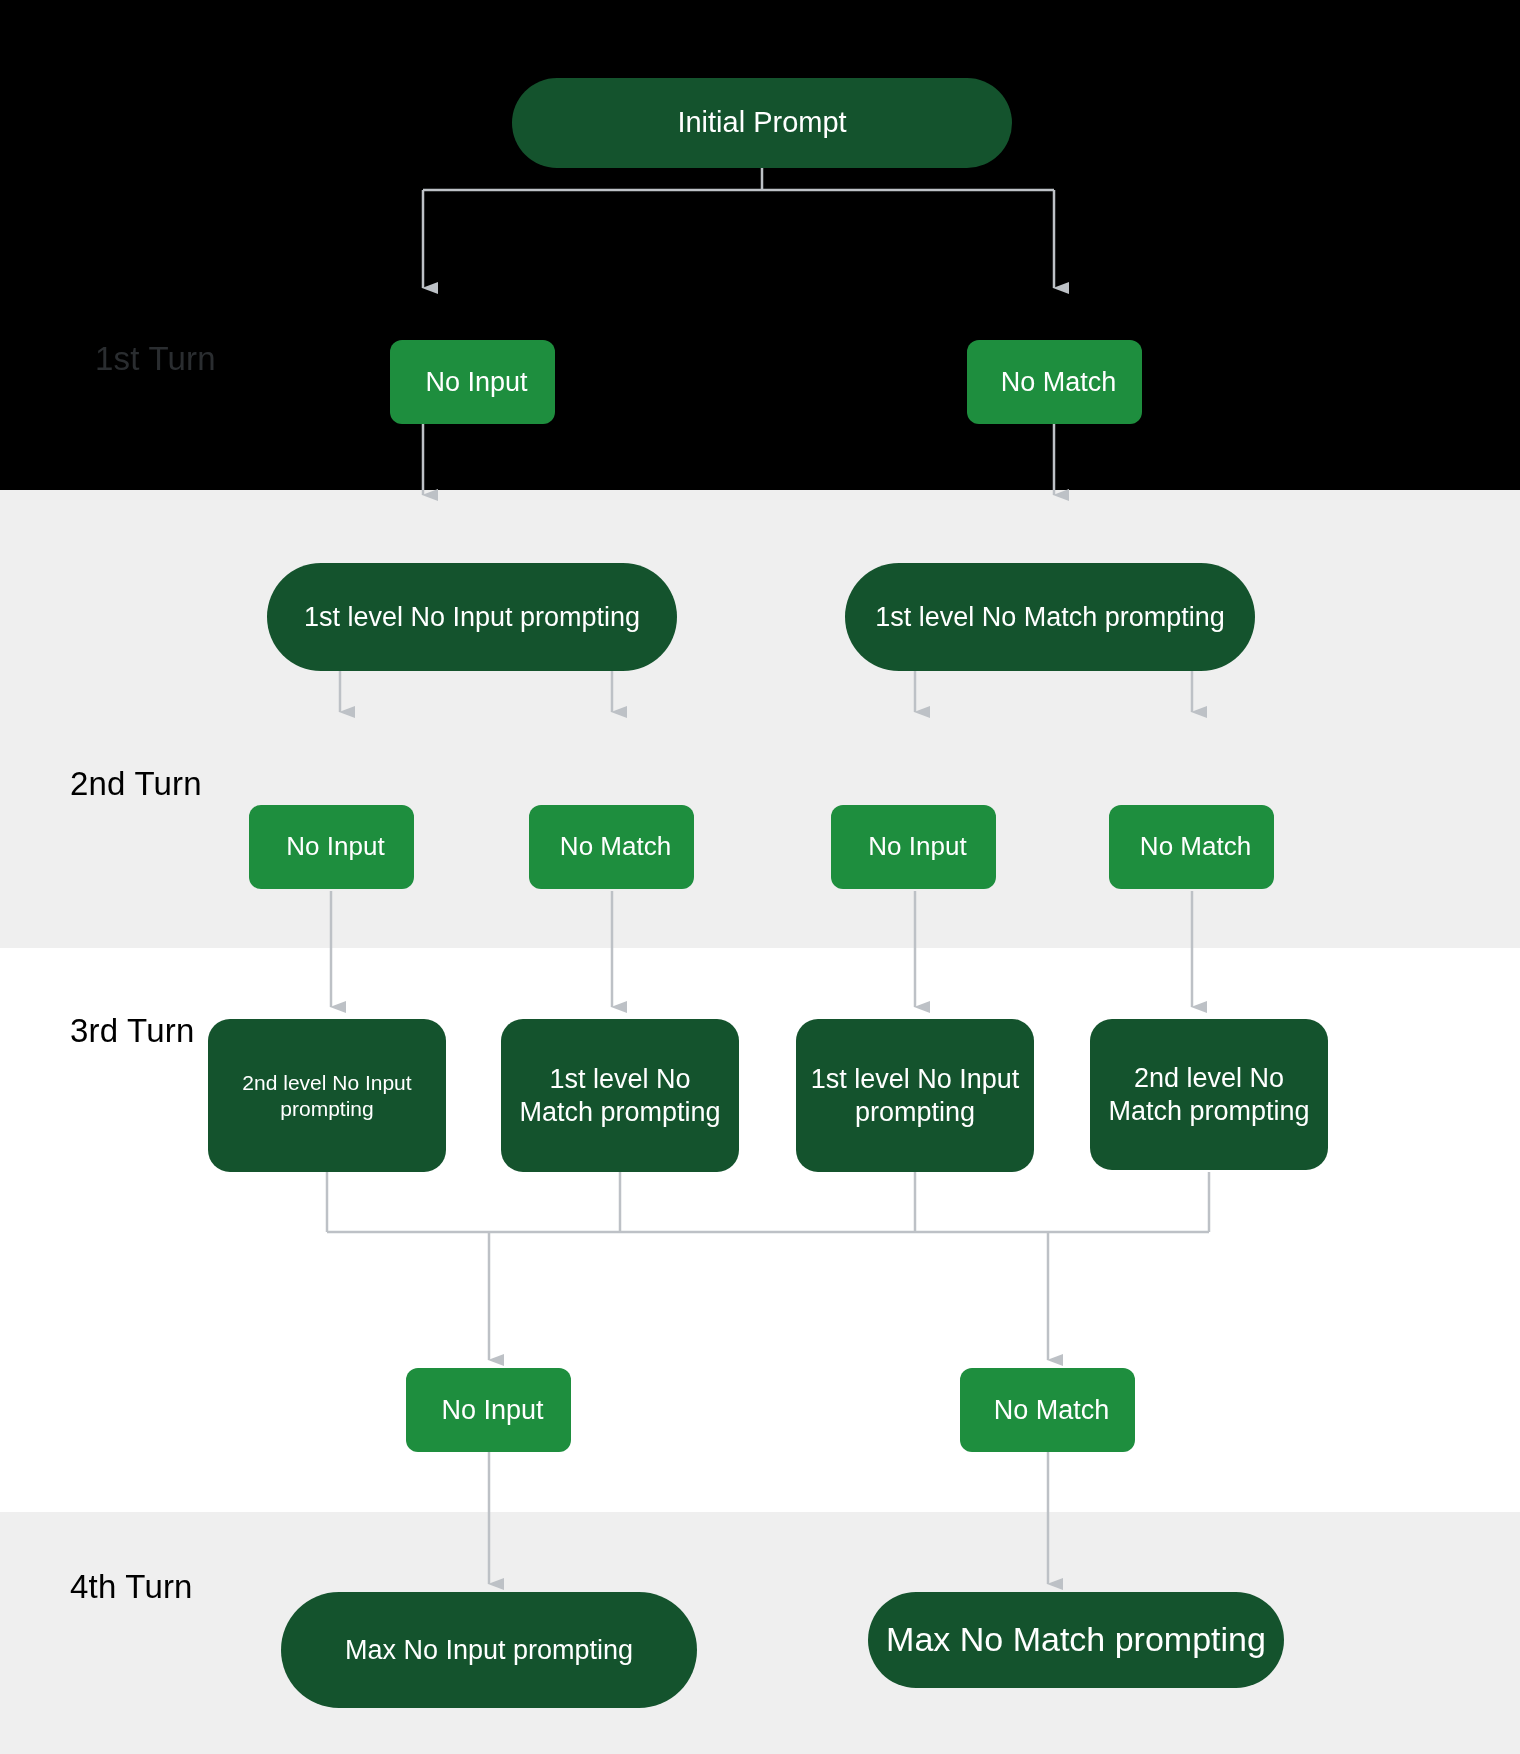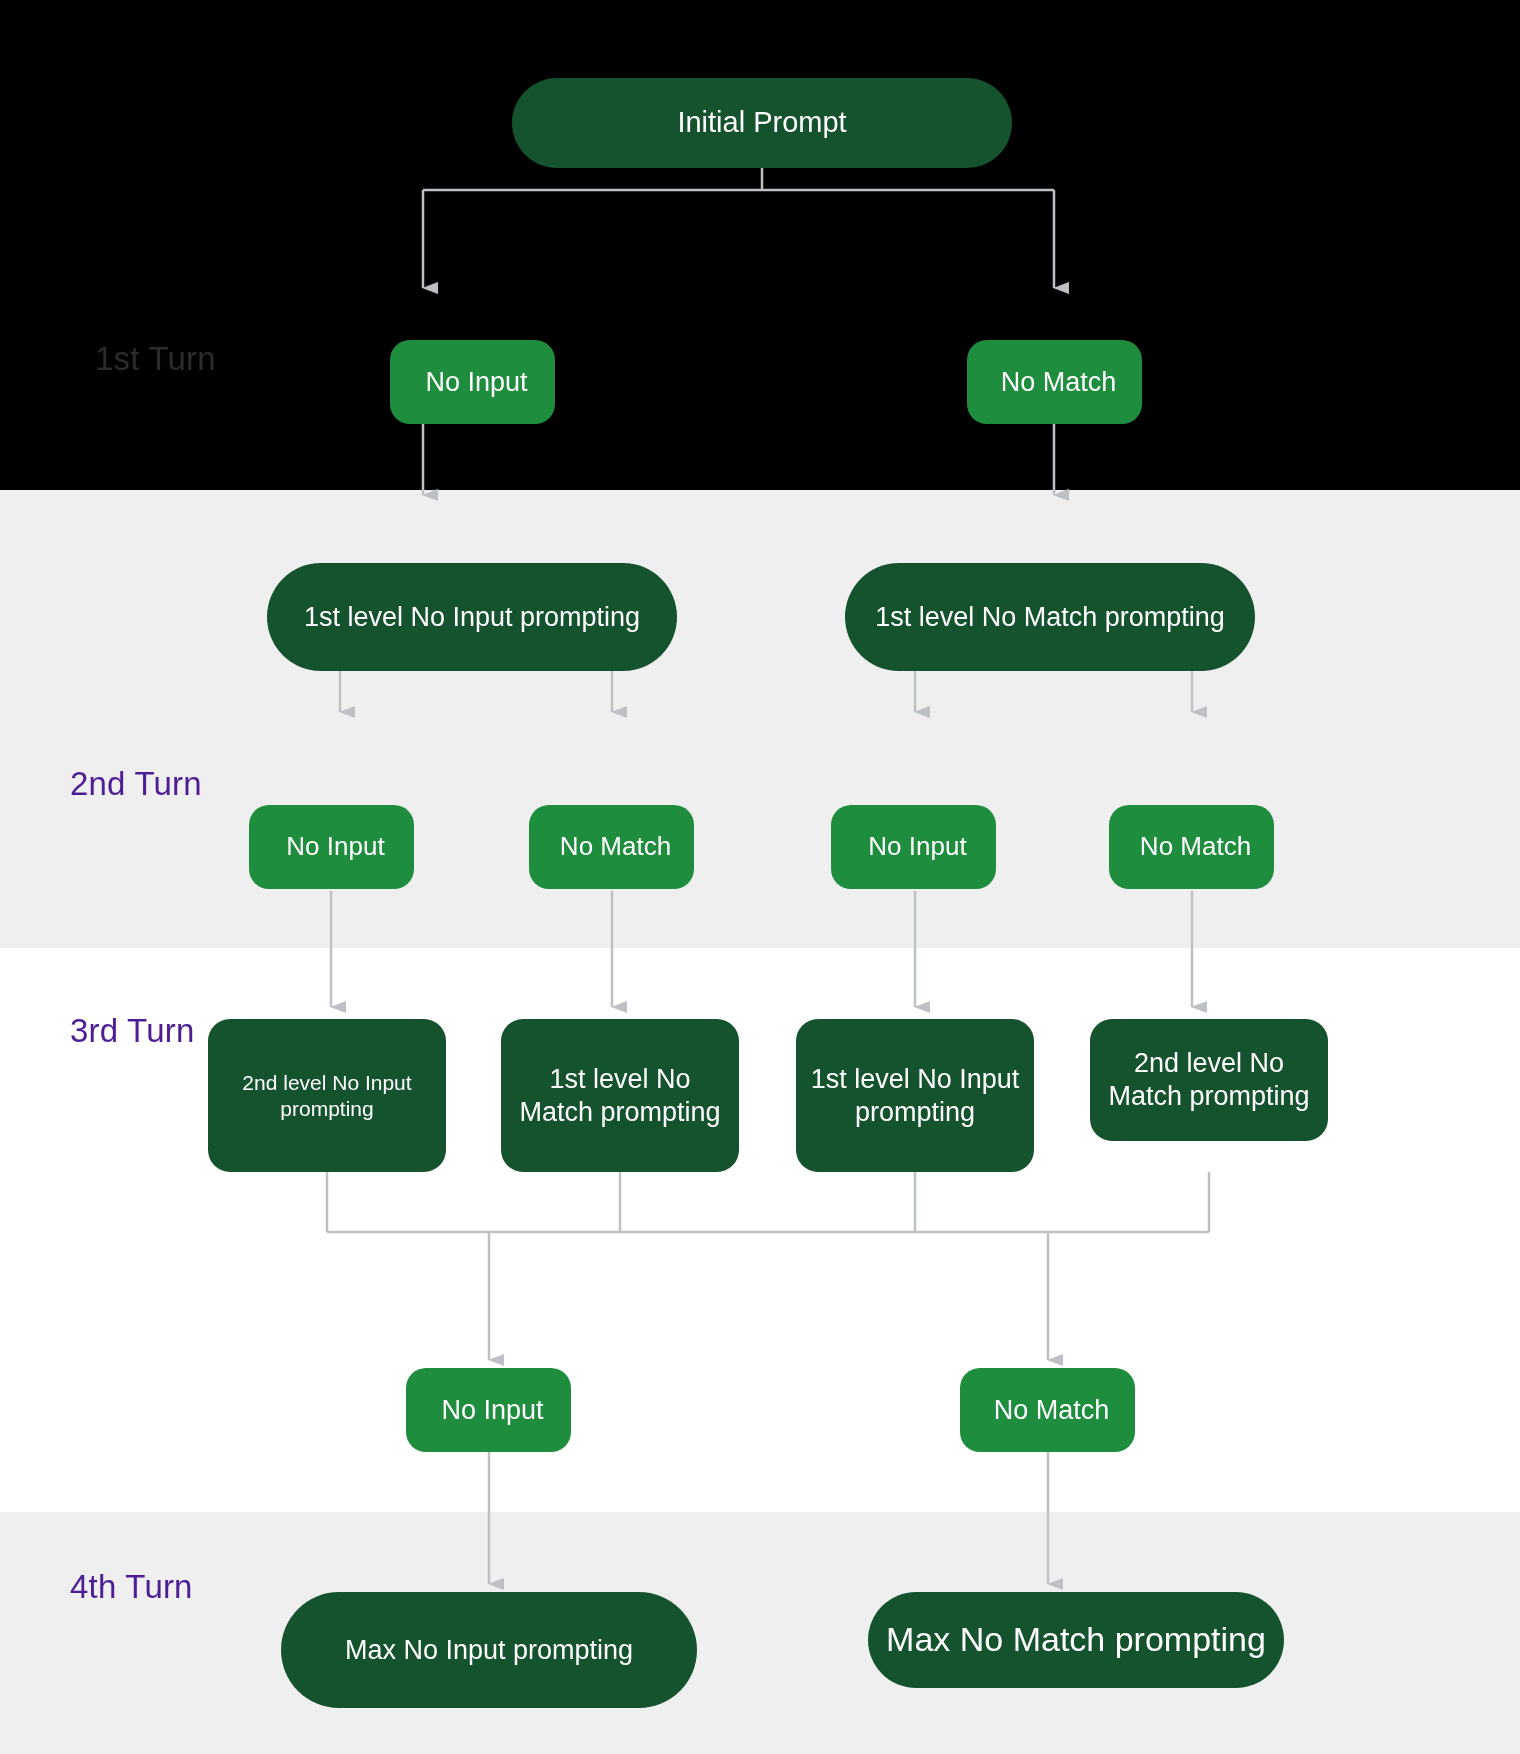--- a/index.html
+++ b/index.html
@@ -32,41 +32,41 @@
     left: 0; top: 0;
     width: 1520px; height: 1754px;
     pointer-events: none;
   }
 
   
   .turn-label {
     position: absolute;
     font-size: 33px;
     letter-spacing: 0.2px;
-    color: #4c1d95;
+    color: #000000;
     white-space: nowrap;
   }
   .turn-label.on-dark { color: #2a2d30; margin-left: 25px; }
 
   
   .node {
     position: absolute;
     display: flex;
     align-items: center;
     justify-content: center;
     text-align: center;
     color: #ffffff;
     box-sizing: border-box;
     line-height: 1.22;
   }
   .node .node-text { display: block; padding: 0 14px; }
   .node-blue  { background: #14532d; }
   .node-green { background: #1e8e3e; }
   .pill  { border-radius: 999px; }
-  .round { border-radius: 20px; padding-left: 8px; }
+  .round { border-radius: 12px; padding-left: 8px; }
   .round-lg { border-radius: 22px; }
 </style>
 </head>
 <body>
 
 <div id="canvas">
 
   <div class="band band-dark"></div>
   <div class="band band-gray1"></div>
   <div class="band band-white"></div>
@@ -150,21 +150,21 @@
 
   <div class="node node-blue round-lg" style="left:208px; top:1019px; width:238px; height:153px; font-size:21px;">
     <span class="node-text">2nd level No Input prompting</span>
   </div>
   <div class="node node-blue round-lg" style="left:501px; top:1019px; width:238px; height:153px; font-size:27px;">
     <span class="node-text">1st level No Match prompting</span>
   </div>
   <div class="node node-blue round-lg" style="left:796px; top:1019px; width:238px; height:153px; font-size:27px;">
     <span class="node-text">1st level No Input prompting</span>
   </div>
-  <div class="node node-blue round-lg" style="left:1090px; top:1019px; width:238px; height:122px; font-size:27px;">
+  <div class="node node-blue round-lg" style="left:1090px; top:1019px; width:238px; height:151px; font-size:27px;">
     <span class="node-text">2nd level No Match prompting</span>
   </div>
 
   <div class="node node-green round" style="left:406px; top:1368px; width:165px; height:84px; font-size:27px;">
     <span class="node-text">No Input</span>
   </div>
   <div class="node node-green round" style="left:960px; top:1368px; width:175px; height:84px; font-size:27px;">
     <span class="node-text">No Match</span>
   </div>
 

